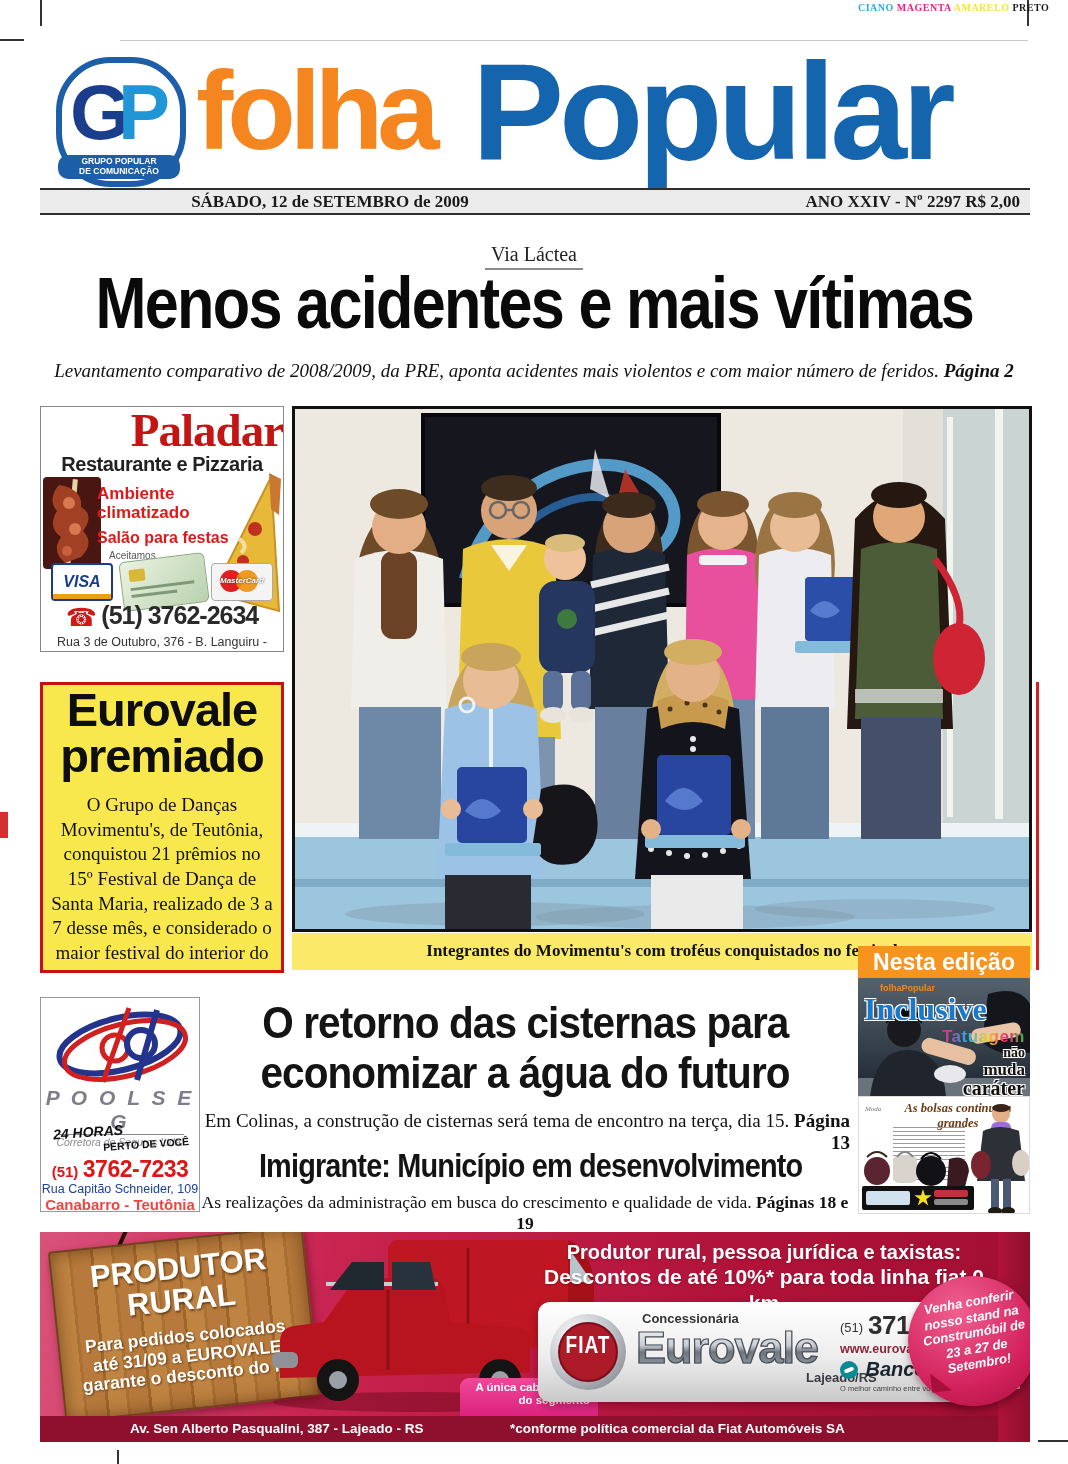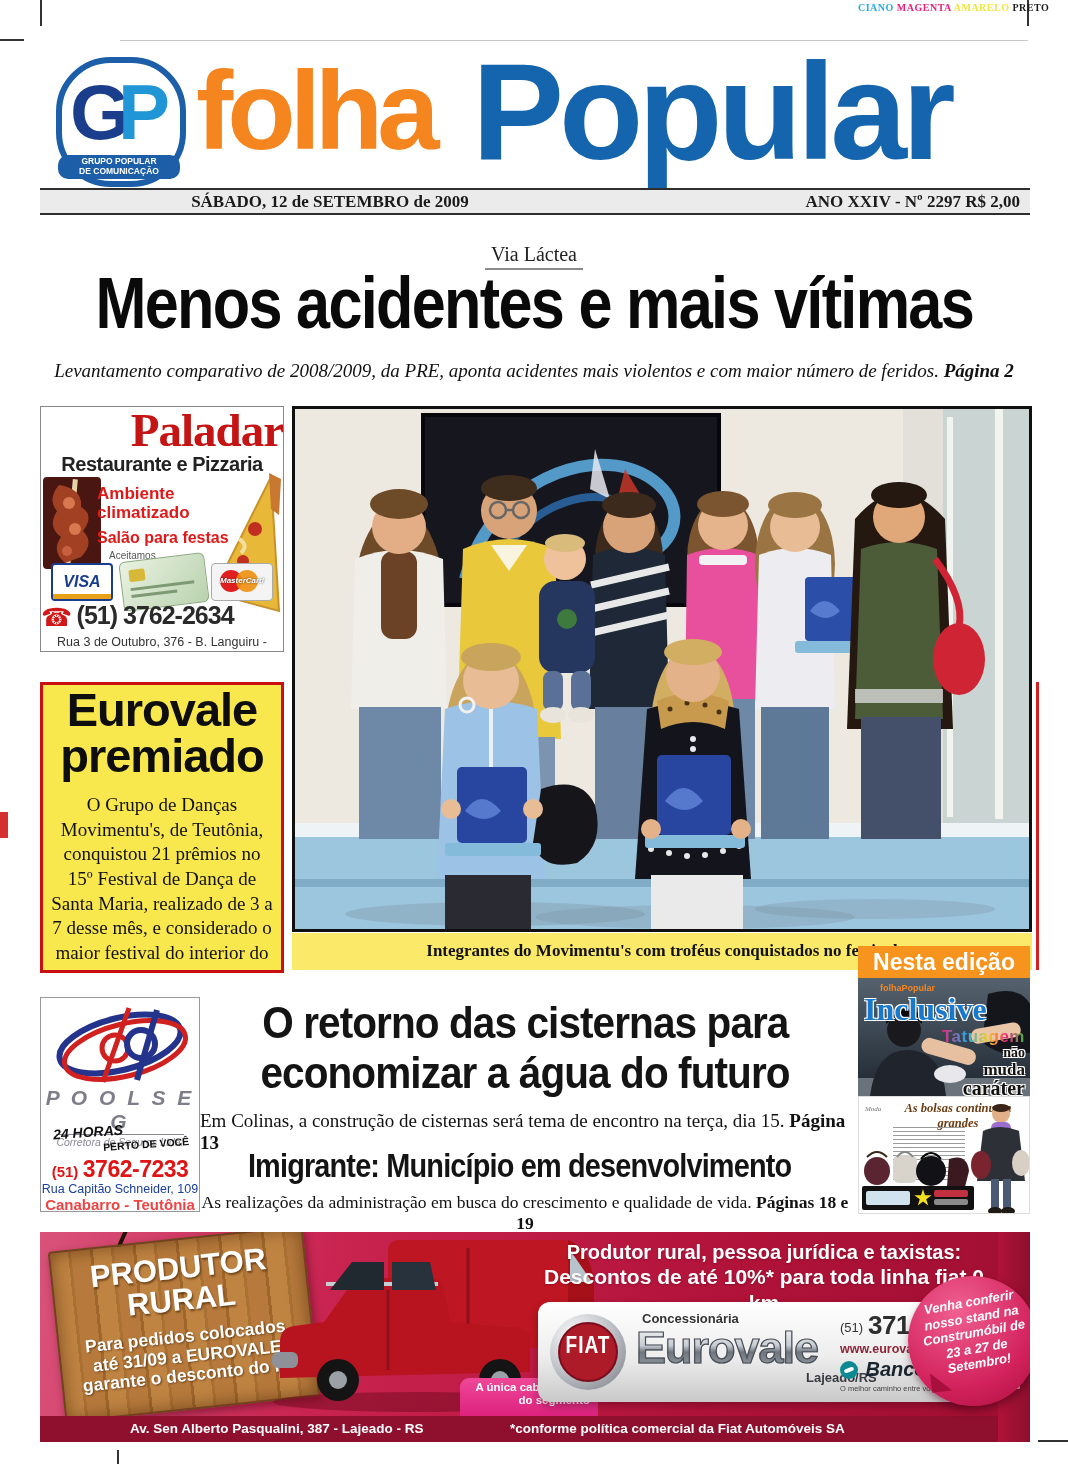--- a/index.html
+++ b/index.html
@@ -58,21 +58,21 @@
   #pl-card{left:80px;top:150px;width:84px;height:48px;background:linear-gradient(135deg,#EAF2E2,#B9D2AE);
            border:1px solid #8AA87E;border-radius:6px;transform:rotate(-7deg)}
   #pl-card .chip{position:absolute;left:8px;top:8px;width:16px;height:12px;background:#D8B838;border-radius:2px}
   #pl-card .ln{position:absolute;left:8px;top:26px;width:64px;height:3px;background:#7E9A74}
   #pl-card .ln2{position:absolute;left:8px;top:33px;width:46px;height:3px;background:#7E9A74}
   #pl-mc{left:170px;width:62px;background:#F4F4F4;border:1px solid #AAA;border-radius:4px}
   #pl-mc .r{position:absolute;left:8px;top:6px;width:22px;height:22px;border-radius:50%;background:#E02020}
   #pl-mc .o{position:absolute;left:24px;top:6px;width:22px;height:22px;border-radius:50%;background:#F09010;opacity:.9}
   #pl-mc .mtxt{position:absolute;left:0;top:12px;width:100%;text-align:center;
                font:bold italic 8px "Liberation Sans",sans-serif;color:#fff;text-shadow:0 0 2px #333}
-  #pl-phone{position:absolute;left:0;top:194px;width:100%;}
+  #pl-phone{position:absolute;left:0;top:194px;width:100%;text-align:center}
   #pl-phone .ic{font-size:25px;color:#D01818;vertical-align:-2px}
   #pl-phone .num{font-weight:bold;font-size:25px;color:#2A2A2A;letter-spacing:-1px}
   #pl-addr{position:absolute;left:0;top:228px;width:100%;text-align:center;font-size:12.5px;color:#333}
 
   
   #talento{left:40px;top:682px;width:244px;height:291px;background:#F9E84D;border:3px solid #C81010;box-sizing:border-box;overflow:hidden}
   #tl-h{position:absolute;left:0;top:2px;width:100%;text-align:center;font-weight:bold;color:#0E0E0E;
         font-size:47px;line-height:.97;letter-spacing:-1px}
   #tl-body{position:absolute;left:8px;top:108px;width:222px;text-align:center;
            font:19px "Liberation Serif",serif;line-height:1.3;color:#111}
@@ -125,22 +125,22 @@
   #ps-near{position:absolute;left:62px;top:140px;font:bold 10.5px "Liberation Sans",sans-serif;color:#111;transform:rotate(-4deg)}
   #ps-phone{position:absolute;left:0;top:158px;width:100%}
   #ps-phone .ar{font-weight:bold;font-size:15px;color:#E01414}
   #ps-phone .nm{font-weight:bold;font-size:23px;color:#E01414;letter-spacing:-.5px}
   #ps-a1{position:absolute;left:0;top:184px;width:100%;font-size:12.5px;color:#1B3F9C}
   #ps-a2{position:absolute;left:0;top:198px;width:100%;font-weight:bold;font-size:15px;color:#ef4444}
 
   
   #cist-h{left:200px;top:998px;width:650px;text-align:center;color:#141414}
   #cist-h .squeeze{transform:scaleX(.9);font-size:45px;font-weight:bold;letter-spacing:-1px;line-height:1.12}
-  #cist-deck{left:200px;top:1110px;width:650px;text-align:left;font:19px "Liberation Serif",serif;color:#111}
-  #imig-h{left:200px;top:1146px;width:650px;text-align:left;color:#141414}
+  #cist-deck{left:200px;top:1110px;width:650px;text-align:right;font:19px "Liberation Serif",serif;color:#111}
+  #imig-h{left:200px;top:1146px;width:650px;text-align:right;color:#141414}
   #imig-h .squeeze{transform:scaleX(.85);font-size:34px;font-weight:bold;letter-spacing:-1px}
   #imig-deck{left:200px;top:1192px;width:650px;text-align:center;font:17.5px "Liberation Serif",serif;color:#111}
 
   
   #fiat{left:40px;top:1232px;width:990px;height:210px;overflow:hidden;
         background:linear-gradient(100deg,#D9527A 0%,#C92350 30%,#B01238 70%,#A00F32 100%)}
   #f-right{position:absolute;right:0;top:0;width:32px;height:210px;background:linear-gradient(90deg,#B01238,#8E0F2E)}
   #f-toyz{position:absolute;right:7px;top:8px;height:150px;writing-mode:vertical-rl;transform:rotate(180deg);
           font-weight:bold;font-size:12px;color:#EFC3D2}
   #f-sign{position:absolute;left:16px;top:6px;width:252px;height:168px;transform:rotate(-6deg);

